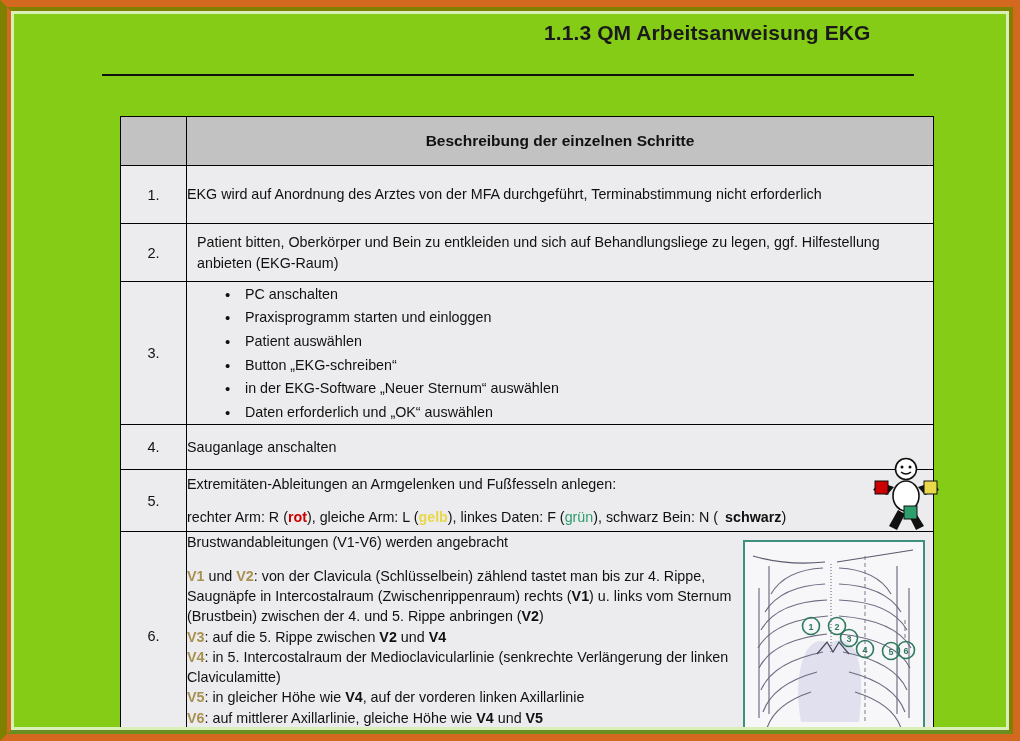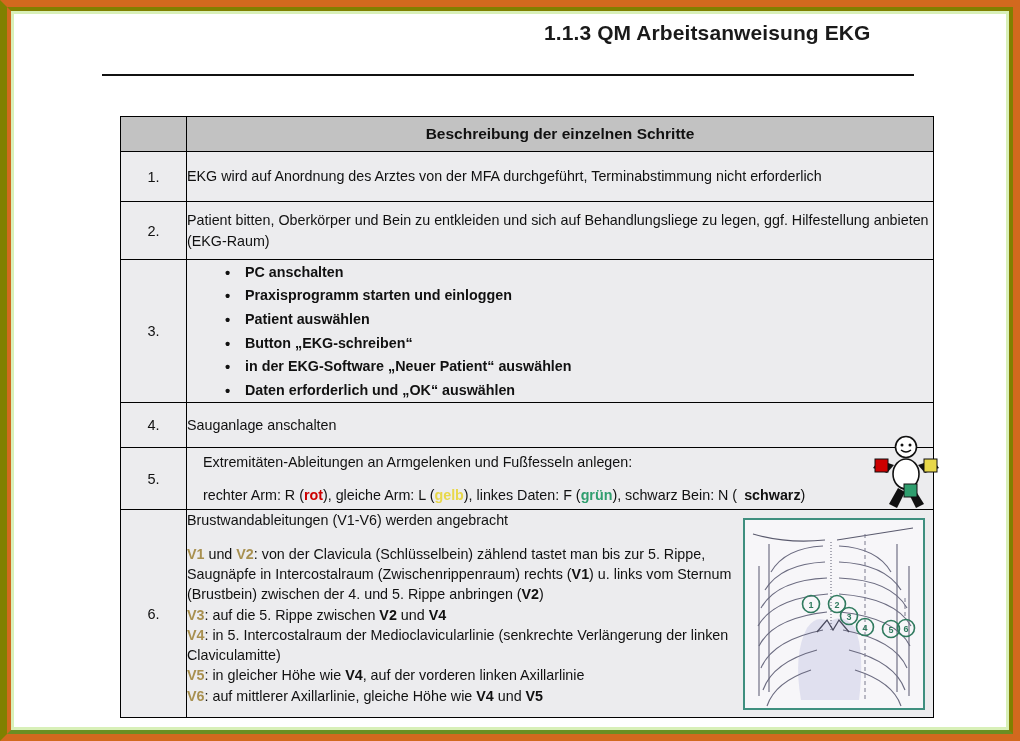--- a/index.html
+++ b/index.html
@@ -35,21 +35,21 @@
   #frame-inner2 {
     position: absolute;
     left: 0; top: 0; right: 0; bottom: 0;
     border: 3px solid #d8f0b8;
     background: #e8e8ea;
     overflow: hidden;
   }
   #content {
     position: absolute;
     left: 0; top: 0; right: 0; bottom: 0;
-    background: #ffffff;
+    background: #84cc16;
     overflow: hidden;
   }
 
   
   #doc-title {
     position: absolute;
     left: 530px; top: 7px;
     font-size: 21px;
     font-weight: bold;
     color: #1a1a1a;
@@ -72,21 +72,21 @@
     table-layout: fixed;
   }
   #steps-table td, #steps-table th {
     border: 1.5px solid #000000;
     vertical-align: middle;
     padding: 0;
   }
   .col-num { width: 66px; }
   .hdr {
     background: #c2c2c2;
-    height: 35px;
+    height: 49px;
     text-align: center;
     font-size: 15.5px;
     font-weight: bold;
     color: #111111;
   }
   .hdr.blank { background: #c2c2c2; }
   td.numcell {
     background: #ececee;
     text-align: center;
     font-size: 14.5px;
@@ -118,21 +118,21 @@
     content: "\2022";
     position: absolute;
     left: -20px;
     font-size: 15px;
     color: #111;
   }
 
   
   .c-rot    { color: #cc0000; font-weight: bold; margin-top: 48px; }
   .c-gelb   { color: #e8d84a; font-weight: bold; text-align: center; }
-  .c-gruen  { color: #2f9e6e; font-weight: bold; }
+  .c-gruen  { color: #2f9e6e; font-weight: normal; }
   .c-schwarz{ color: #111111; font-weight: bold; margin-left: 7px; }
   .c-v      { color: #a89050; font-weight: bold; }
   .b        { font-weight: bold; }
 
   
   #figure-icon {
     position: absolute;
     right: -12px; top: -14px;
     width: 78px; height: 76px;
   }
@@ -162,56 +162,56 @@
 
     <table id="steps-table">
       <tbody>
               <tr>
         <th class="hdr blank col-num"></th>
         <th class="hdr">Beschreibung der einzelnen Schritte</th>
       </tr>
 
       <tr>
         <td class="numcell col-num">1.</td>
-        <td class="bodycell" style="height:50px;">
+        <td class="bodycell" style="height:58px;">
           <p>EKG wird auf Anordnung des Arztes von der MFA durchgeführt, Terminabstimmung nicht erforderlich</p>
         </td>
       </tr>
 
       <tr>
         <td class="numcell col-num">2.</td>
-        <td class="bodycell" style="height:58px;">
+        <td class="bodycell" style="height:58px;padding-left:10px;">
           <p>Patient bitten, Oberkörper und Bein zu entkleiden und sich auf Behandlungsliege zu legen, ggf. Hilfestellung anbieten (EKG-Raum)</p>
         </td>
       </tr>
 
       <tr>
         <td class="numcell col-num">3.</td>
-        <td class="bodycell" style="height:138px;font-weight:bold;">
+        <td class="bodycell" style="height:138px;">
           <ul class="steps-list">
             <li>PC anschalten</li>
             <li>Praxisprogramm starten und einloggen</li>
             <li>Patient auswählen</li>
             <li>Button „EKG-schreiben“</li>
-            <li>in der EKG-Software „Neuer Patient“ auswählen</li>
+            <li>in der EKG-Software „Neuer Sternum“ auswählen</li>
             <li>Daten erforderlich und „OK“ auswählen</li>
           </ul>
         </td>
       </tr>
 
       <tr>
         <td class="numcell col-num">4.</td>
         <td class="bodycell" style="height:45px;">
           <p>Sauganlage anschalten</p>
         </td>
       </tr>
 
       <tr>
         <td class="numcell col-num">5.</td>
-        <td class="bodycell" style="height:62px;padding-left:16px;">
+        <td class="bodycell" style="height:62px;">
           <p>Extremitäten-Ableitungen an Armgelenken und Fußfesseln anlegen:</p>
           <div class="gap"></div>
           <p><span>rechter Arm: R (</span><span class="c-rot">rot</span><span>), gleiche Arm: L (</span><span class="c-gelb">gelb</span><span>), linkes Daten: F (</span><span class="c-gruen">grün</span><span>), schwarz Bein: N (</span><span class="c-schwarz">schwarz</span><span>)</span></p>
 
           <svg id="figure-icon" viewBox="0 0 78 76">
             <circle cx="39" cy="13" r="10.5" fill="#ffffff" stroke="#111" stroke-width="1.6"></circle>
             <circle cx="35" cy="11" r="1.5" fill="#111"></circle>
             <circle cx="43" cy="11" r="1.5" fill="#111"></circle>
             <path d="M34 16 q5 4 10 0" stroke="#111" stroke-width="1.4" fill="none"></path>
             <ellipse cx="39" cy="40" rx="13" ry="15" fill="#ffffff" stroke="#111" stroke-width="1.6"></ellipse>
@@ -225,21 +225,21 @@
           </svg>
         </td>
       </tr>
 
       <tr>
         <td class="numcell col-num">6.</td>
         <td class="bodycell" style="height:208px; vertical-align:top;margin-left:12px;">
           <div class="row6-text">
             <p>Brustwandableitungen (V1-V6) werden angebracht</p>
             <div class="gap"></div>
-            <p><span class="c-v">V1</span><span> und </span><span class="c-v">V2</span><span>: von der Clavicula (Schlüsselbein) zählend tastet man bis zur 5. Rippe, Saugnäpfe in Intercostalraum (Zwischenrippenraum) rechts (</span><span class="b">V1</span><span>) u. links vom Sternum (Brustbein) zwischen der 4. und 5. Rippe anbringen (</span><span class="b">V2</span><span>)</span></p>
+            <p><span class="c-v">V1</span><span> und </span><span class="c-v">V2</span><span>: von der Clavicula (Schlüsselbein) zählend tastet man bis zur 4. Rippe, Saugnäpfe in Intercostalraum (Zwischenrippenraum) rechts (</span><span class="b">V1</span><span>) u. links vom Sternum (Brustbein) zwischen der 4. und 5. Rippe anbringen (</span><span class="b">V2</span><span>)</span></p>
             <p><span class="c-v">V3</span><span>: auf die 5. Rippe zwischen </span><span class="b">V2</span><span> und </span><span class="b">V4</span></p>
             <p><span class="c-v">V4</span><span>: in 5. Intercostalraum der Medioclavicularlinie (senkrechte Verlängerung der linken Claviculamitte)</span></p>
             <p><span class="c-v">V5</span><span>: in gleicher Höhe wie </span><span class="b">V4</span><span>, auf der vorderen linken Axillarlinie</span></p>
             <p><span class="c-v">V6</span><span>: auf mittlerer Axillarlinie, gleiche Höhe wie </span><span class="b">V4</span><span> und </span><span class="b">V5</span></p>
           </div>
 
           <div id="thorax-wrap">
             <svg width="178" height="188" viewBox="0 0 178 188">
               <rect x="0" y="0" width="178" height="188" fill="#f7f6f9"></rect>
 

